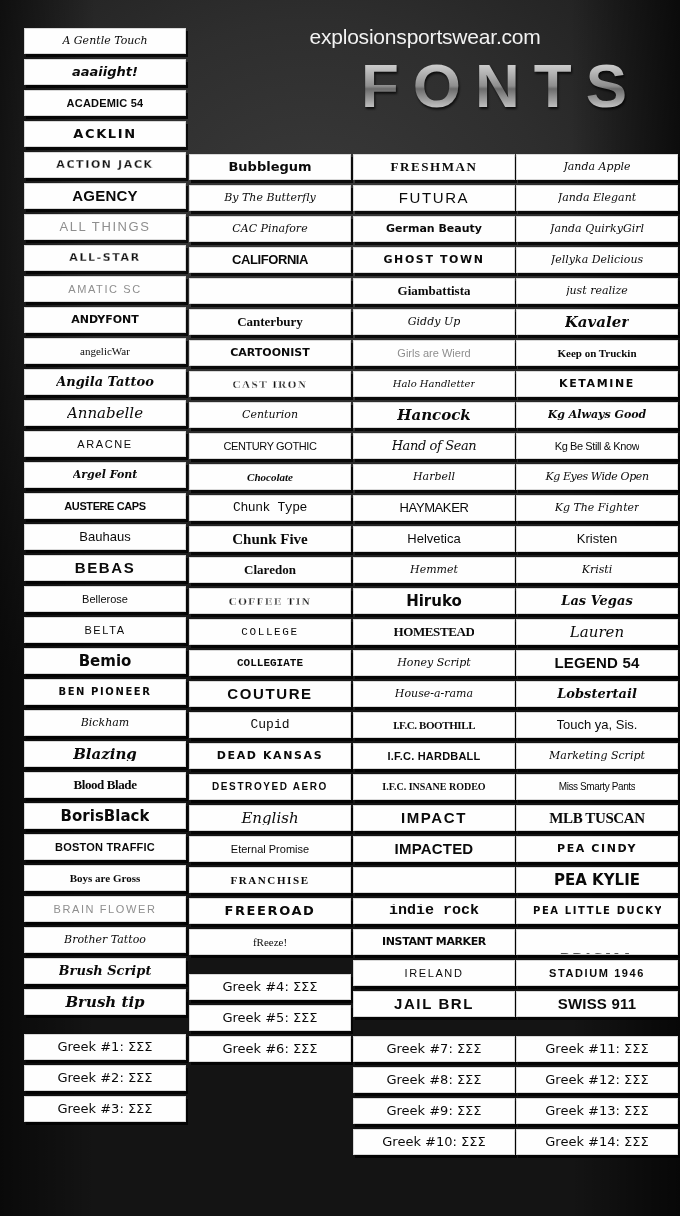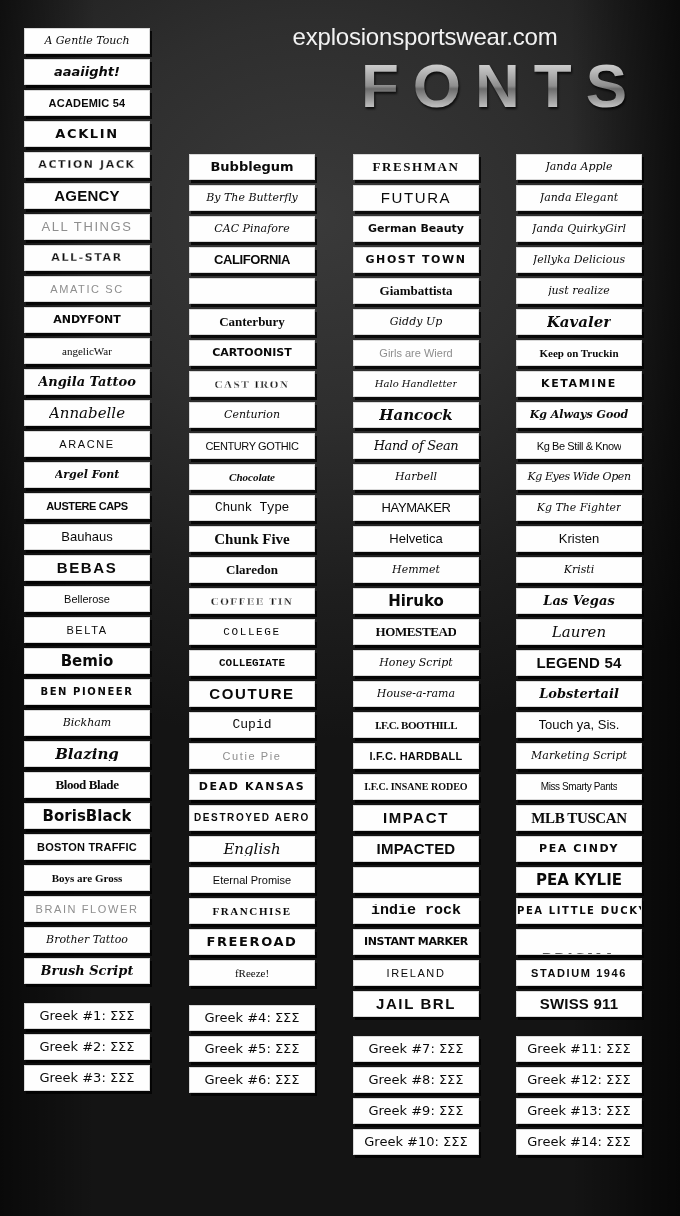--- a/index.html
+++ b/index.html
@@ -35,21 +35,21 @@
   .header {
     position: absolute;
     left: 195px;
     top: 24px;
     width: 460px;
     text-align: center;
     z-index: 3;
   }
   .site-url {
     color: #f2f2f2;
-    font-size: 24px;
+    font-size: 21px;
     letter-spacing: -0.2px;
     line-height: 26px;
     white-space: nowrap;
     text-align: center;
   }
   .fonts-word {
     margin-top: 0;
     font-size: 62px;
     font-weight: bold;
     letter-spacing: 14px;
@@ -66,21 +66,21 @@
   }
 
   
   .columns {
     position: absolute;
     inset: 0;
     z-index: 2;
   }
   .col {
     position: absolute;
-    width: 126px;
+    width: 162px;
   }
   .col-1 { left: 24px;  top: 28px; }
   .col-2 { left: 189px; top: 154px; }
   .col-3 { left: 353px; top: 154px; }
   .col-4 { left: 516px; top: 154px; }
 
   .chip {
     height: 26px;
     margin-bottom: 5px;
     background: #fefefe;
@@ -225,20 +225,23 @@
         </div>
         <div class="chip">
           <span class="s-sans s-light s-sm s-wide">BRAIN FLOWER</span>
         </div>
         <div class="chip">
           <span class="s-script s-sm">Brother Tattoo</span>
         </div>
         <div class="chip">
           <span class="s-script-b">Brush Script</span>
         </div>
+        <div class="chip">
+          <span class="s-script-b s-lg">Brush tip</span>
+        </div>
         <div class="chip gap"></div>
         <div class="chip">
           <span class="s-greek">Greek #1: ΣΣΣ</span>
         </div>
         <div class="chip">
           <span class="s-greek">Greek #2: ΣΣΣ</span>
         </div>
         <div class="chip">
           <span class="s-greek">Greek #3: ΣΣΣ</span>
         </div>
@@ -295,23 +298,20 @@
         <div class="chip">
           <span class="s-mono-b s-sm">COLLEGIATE</span>
         </div>
         <div class="chip">
           <span class="s-sans-b s-lg s-wide">COUTURE</span>
         </div>
         <div class="chip">
           <span class="s-mono">Cupid</span>
         </div>
         <div class="chip">
-          <span class="s-sans s-light s-sm s-wide">Cutie Pie</span>
-        </div>
-        <div class="chip">
           <span class="s-dvs-b s-sm s-wide">DEAD KANSAS</span>
         </div>
         <div class="chip">
           <span class="s-cond s-xs s-wide">DESTROYED AERO</span>
         </div>
         <div class="chip">
           <span class="s-script s-lg">English</span>
         </div>
         <div class="chip">
           <span class="s-sans s-sm">Eternal Promise</span>

